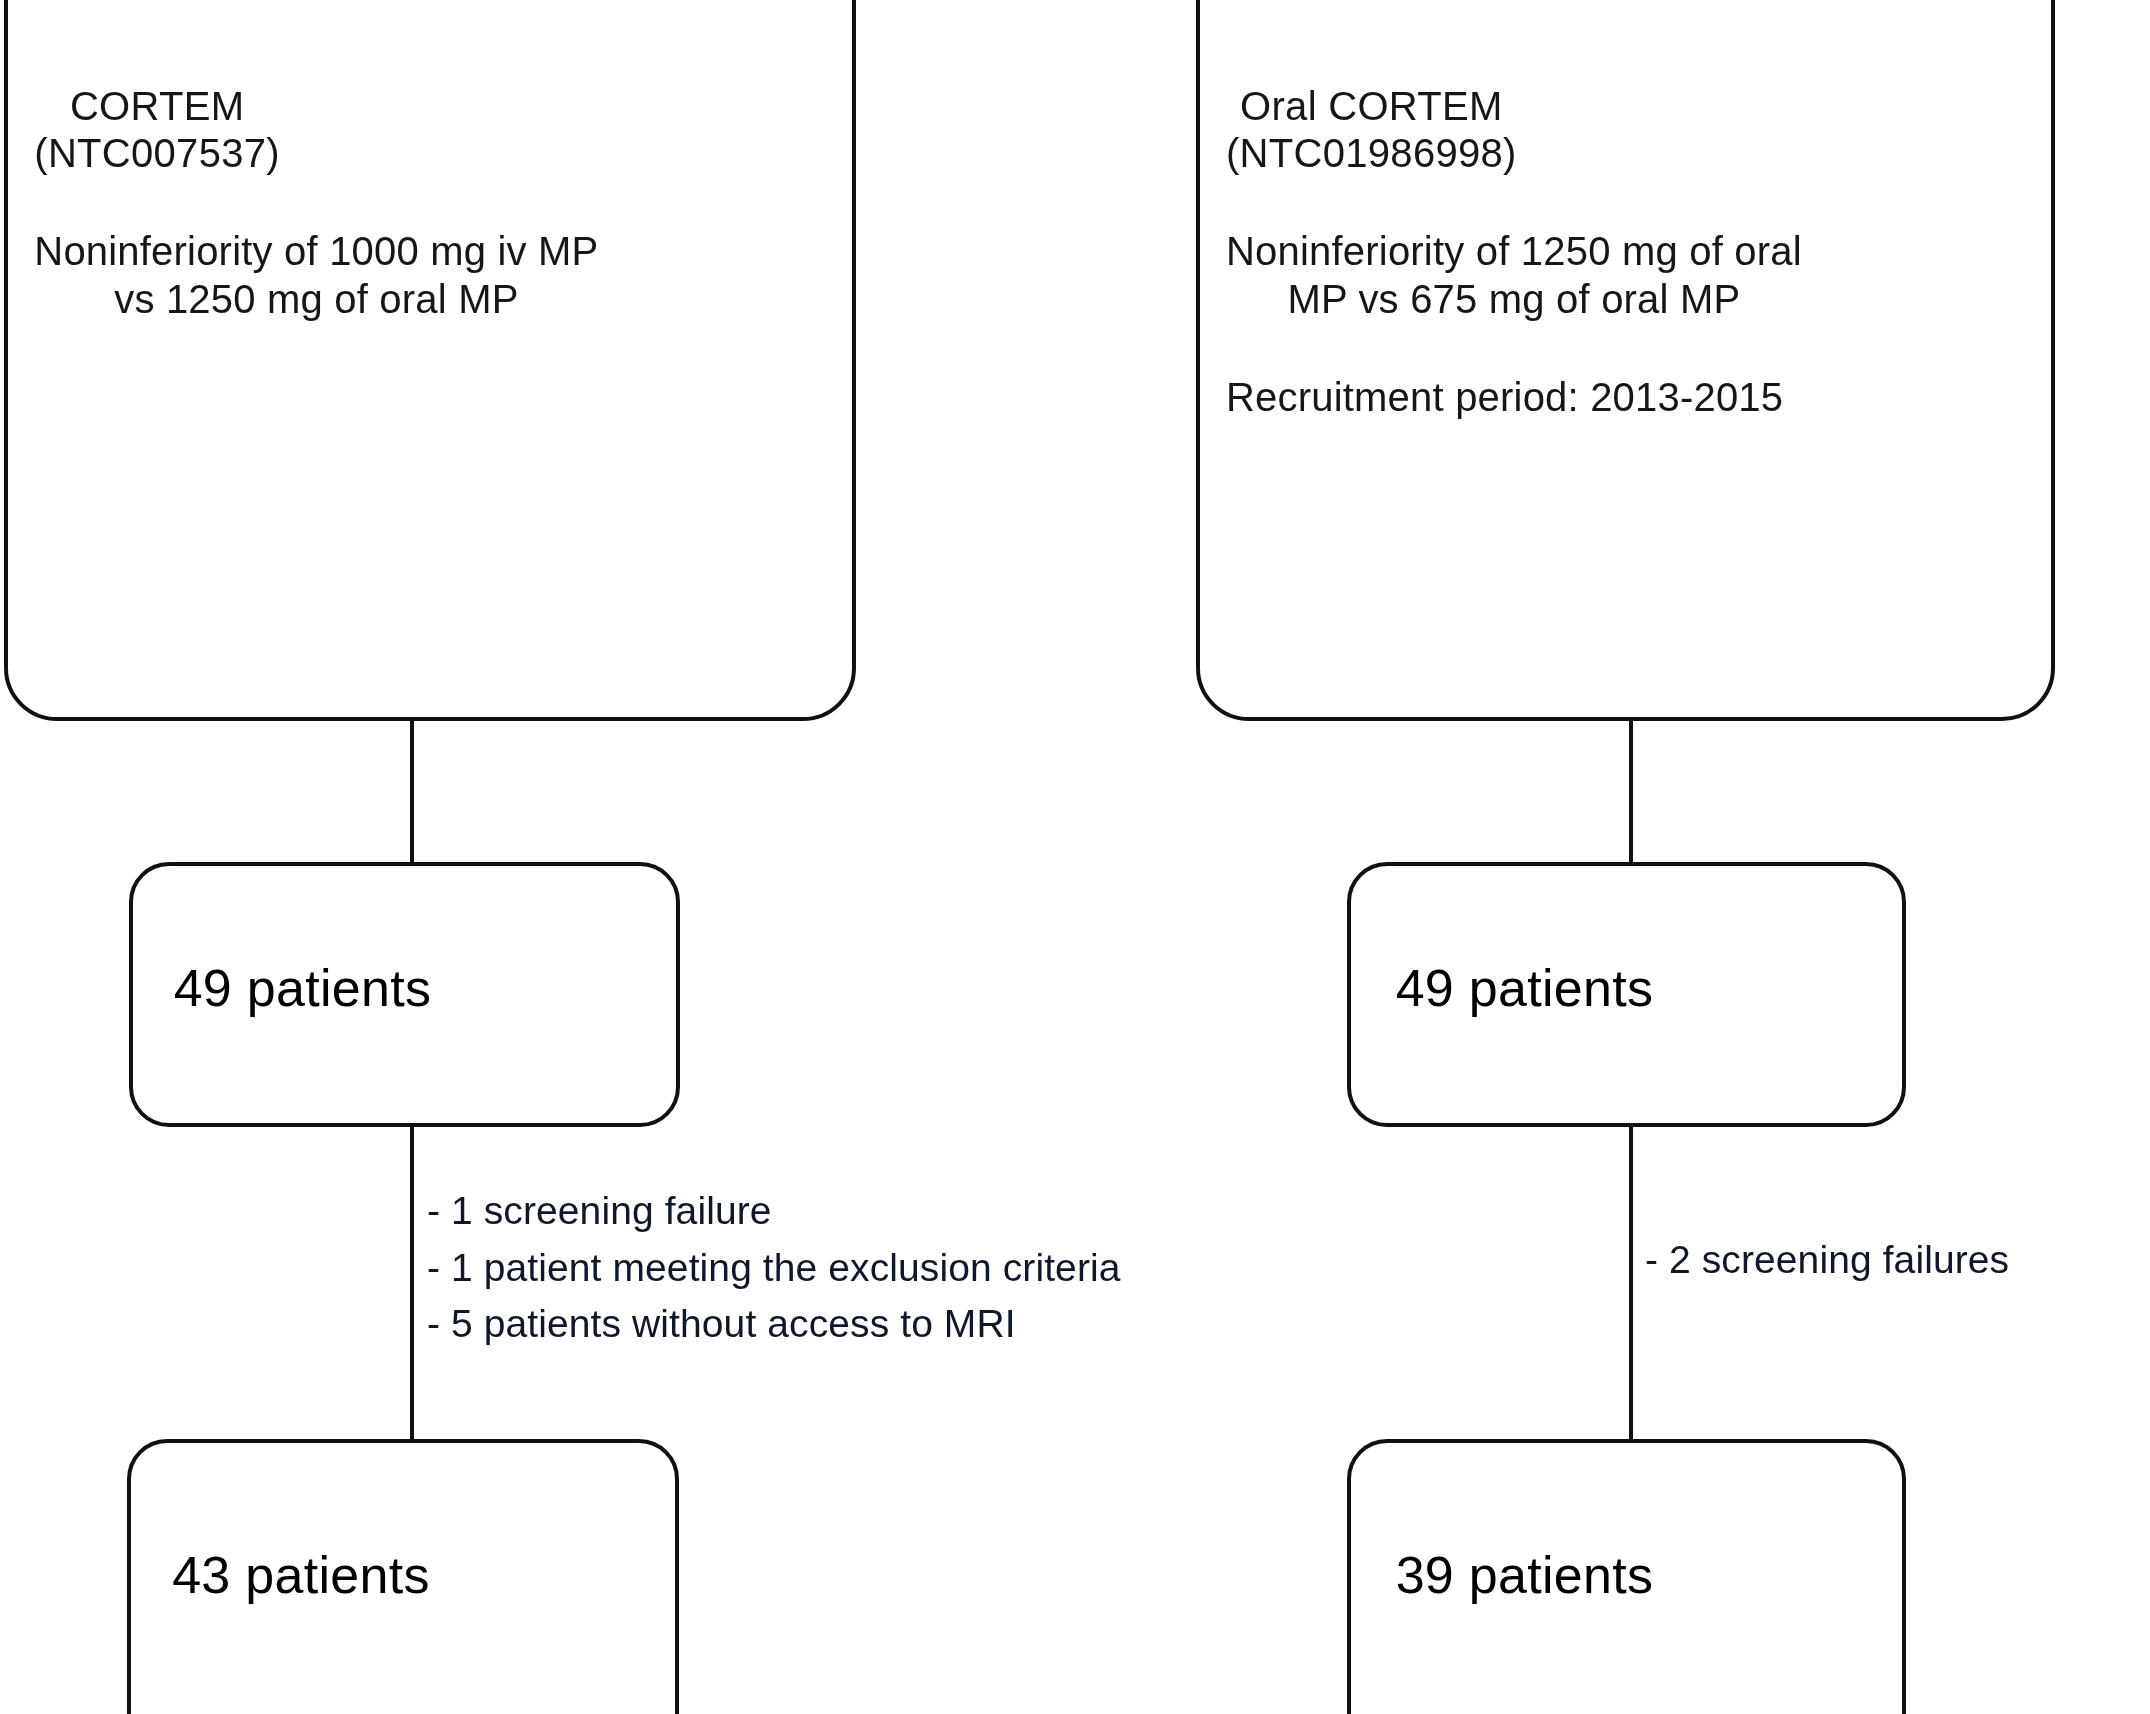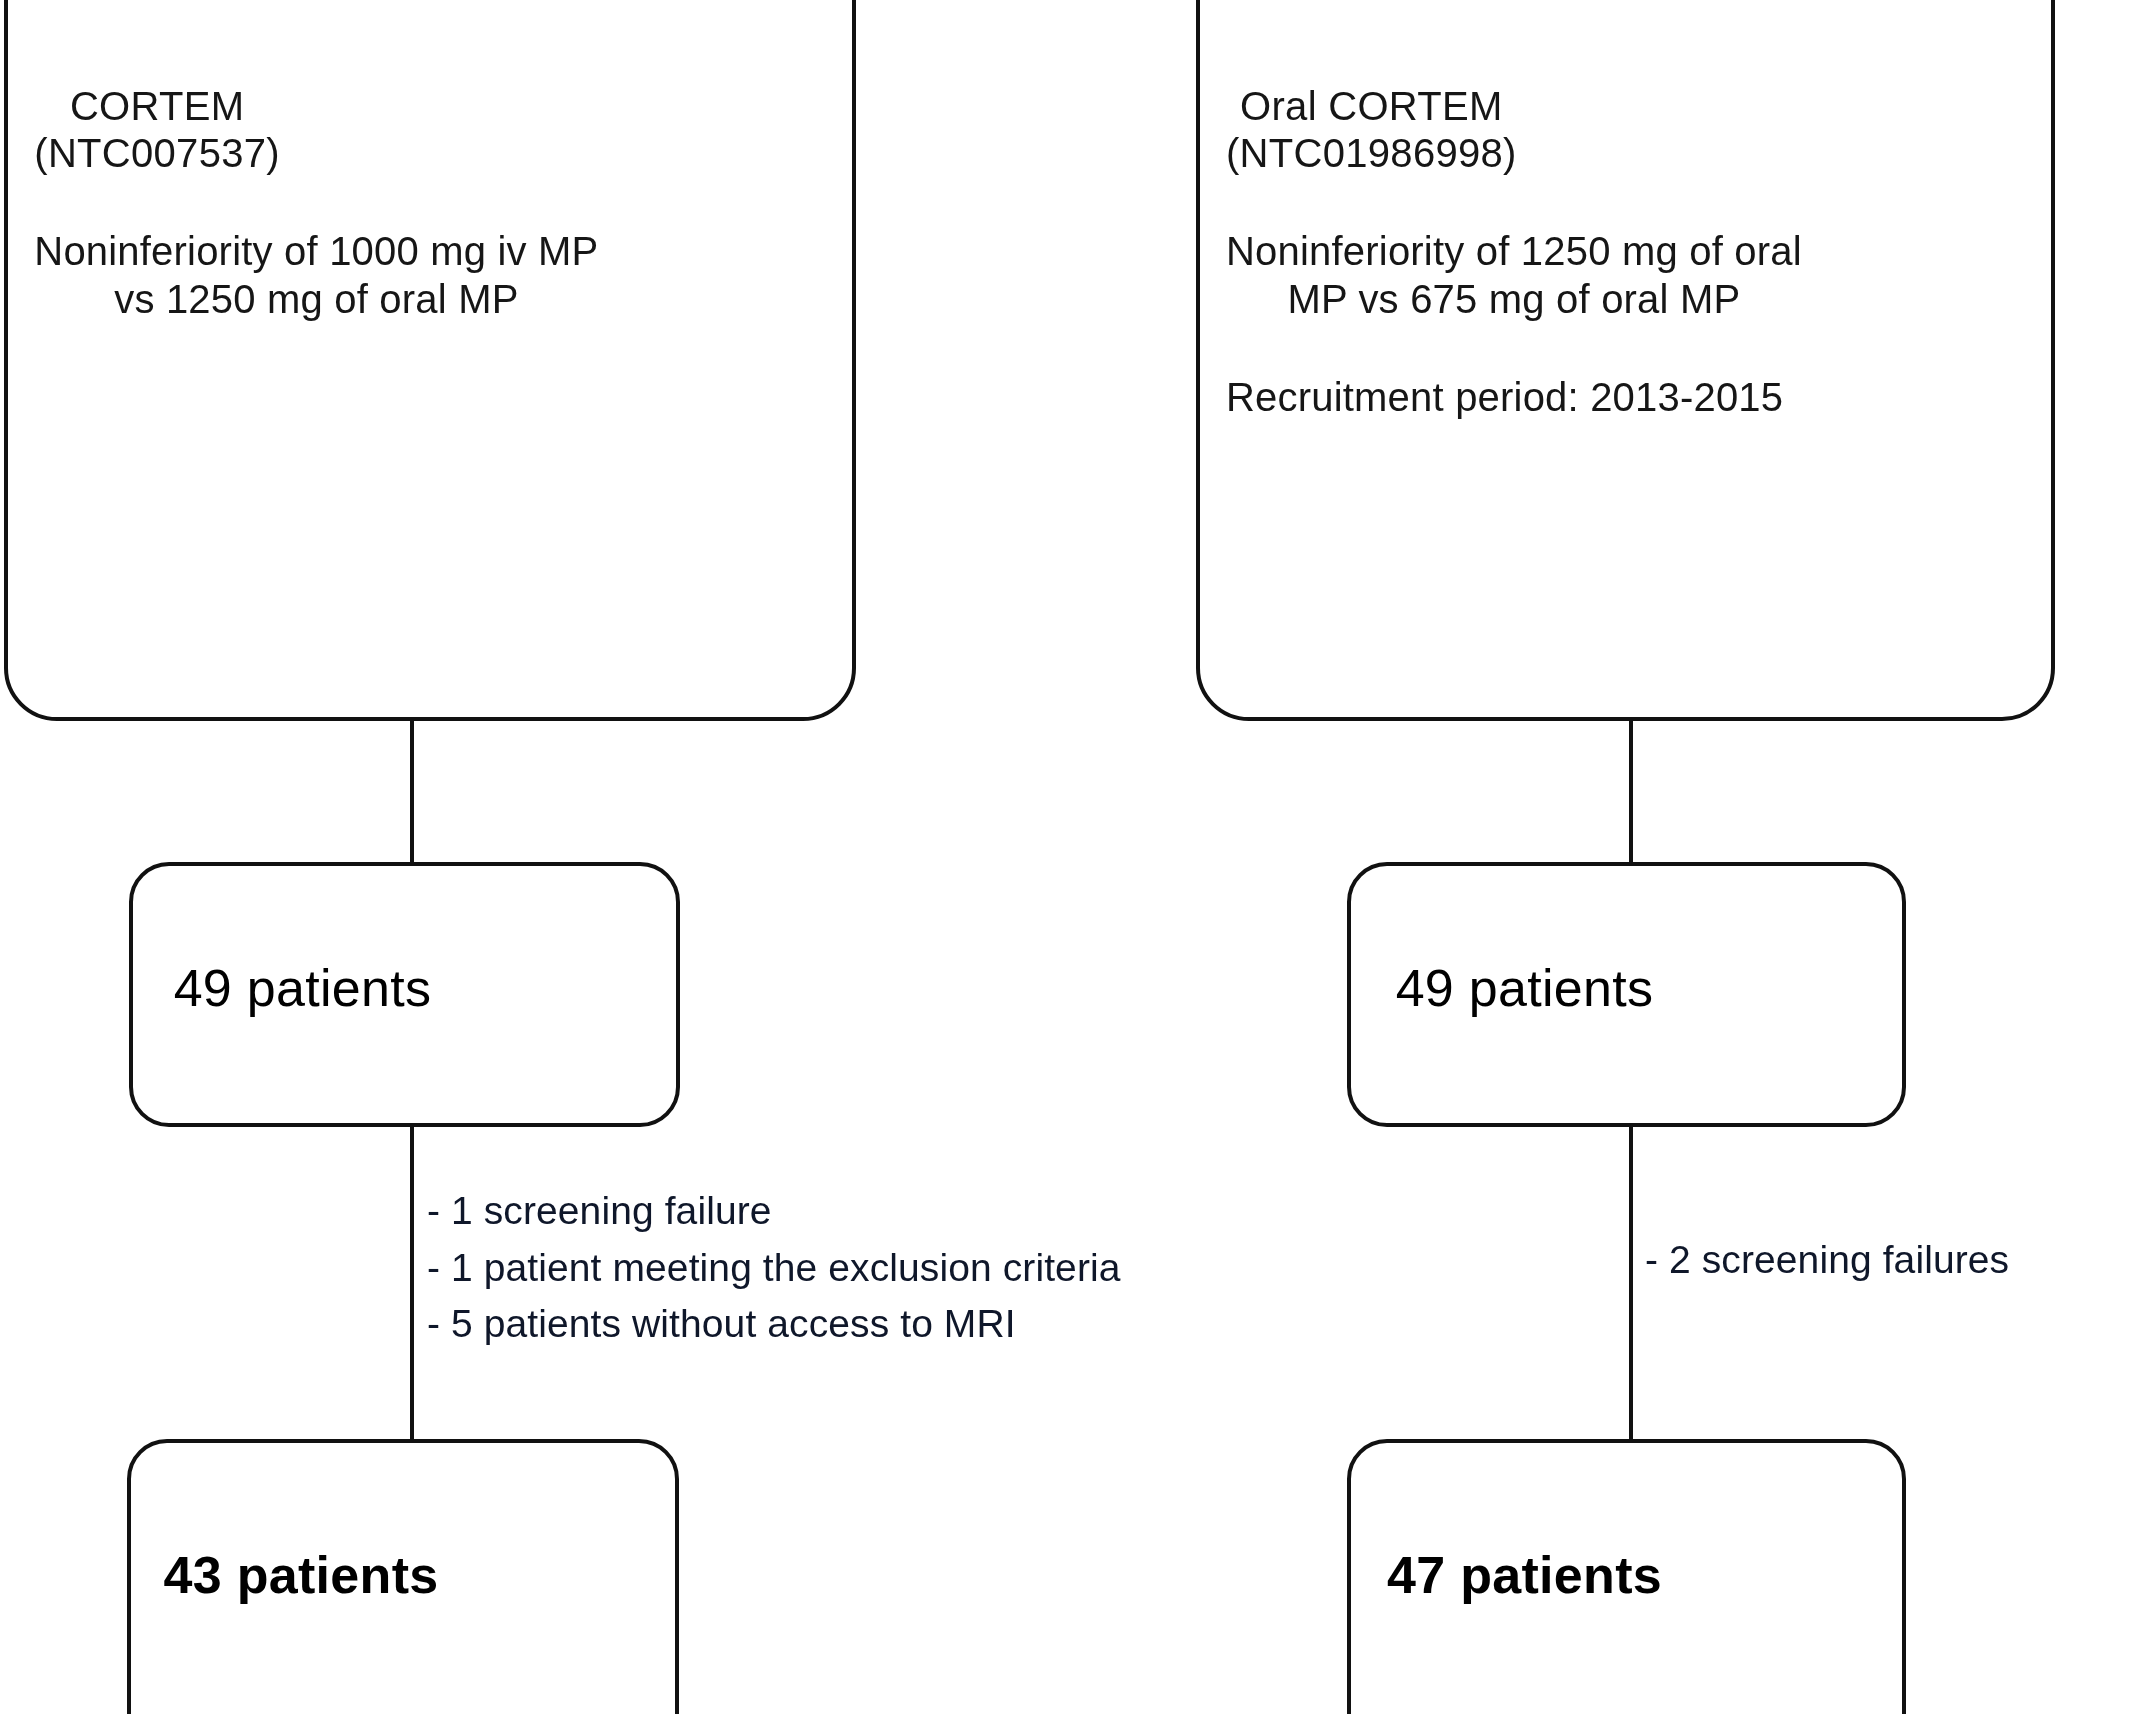--- a/index.html
+++ b/index.html
@@ -77,21 +77,20 @@
     color: #000000;
   }
   
   .node.final {
     height: 344px;
     border-radius: 40px;
   }
   .node.final .count-label {
     position: relative;
     top: -36px;
-    font-weight: bold;
   }
   
   .connector {
     position: absolute;
     background: #111111;
     width: 4.3px;
   }
   
   .annot {
     position: absolute;
@@ -147,17 +146,17 @@
 
   <div class="node count" style="left:1347px; top:862px; width:559px; height:265px;">
     <div class="count-label" style="position:relative; left:-102px; top:-6.9px;">49 patients</div>
   </div>
 
   <div class="connector" style="left:1629px; top:1123px; height:320px;"></div>
 
   <div class="annot" style="left:1645px; top:1232px; width:499px;">- 2 screening failures</div>
 
   <div class="node count final" style="left:1347px; top:1439px; width:559px;">
-    <div class="count-label" style="position:relative; left:-102px;">47 patients</div>
+    <div class="count-label" style="position:relative; left:-102px;">39 patients</div>
   </div>
 
 </div>
 
 
 </body></html>

